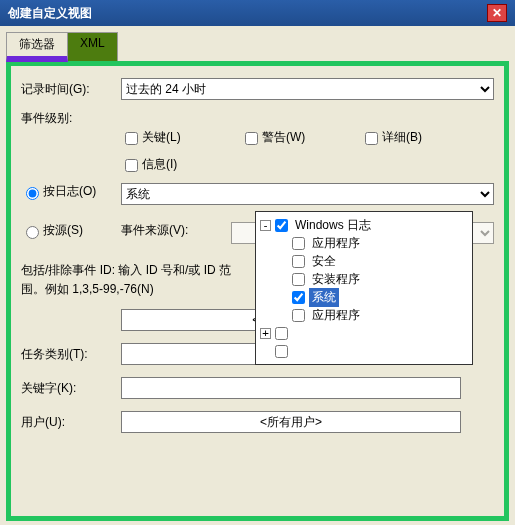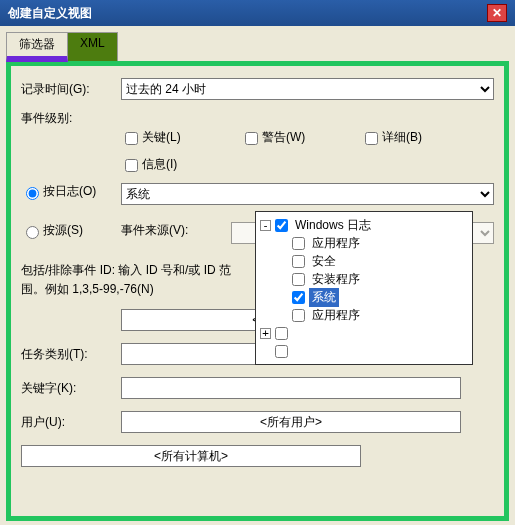--- a/index.html
+++ b/index.html
@@ -121,21 +121,20 @@
       <div class="lbl">关键字(K):</div>
       <input type="text" style="">
     </div>
 
     <div class="row2">
       <div class="lbl">用户(U):</div>
       <input type="text" style="text-align: center;" value="&lt;所有用户&gt;">
     </div>
 
     <div class="row2">
-      <input type="text" style="text-align: center;" value="&lt;所有计算机&gt;">
     </div>
 
     <div class="dropdown-tree">
       <div class="tnode">
         <span class="spacer" style="width:2px"></span>
         <span class="expander">-</span>
         <input type="checkbox" checked="" style="">
         <span class="tlabel">Windows 日志</span>
       </div>
       <div class="tnode">

